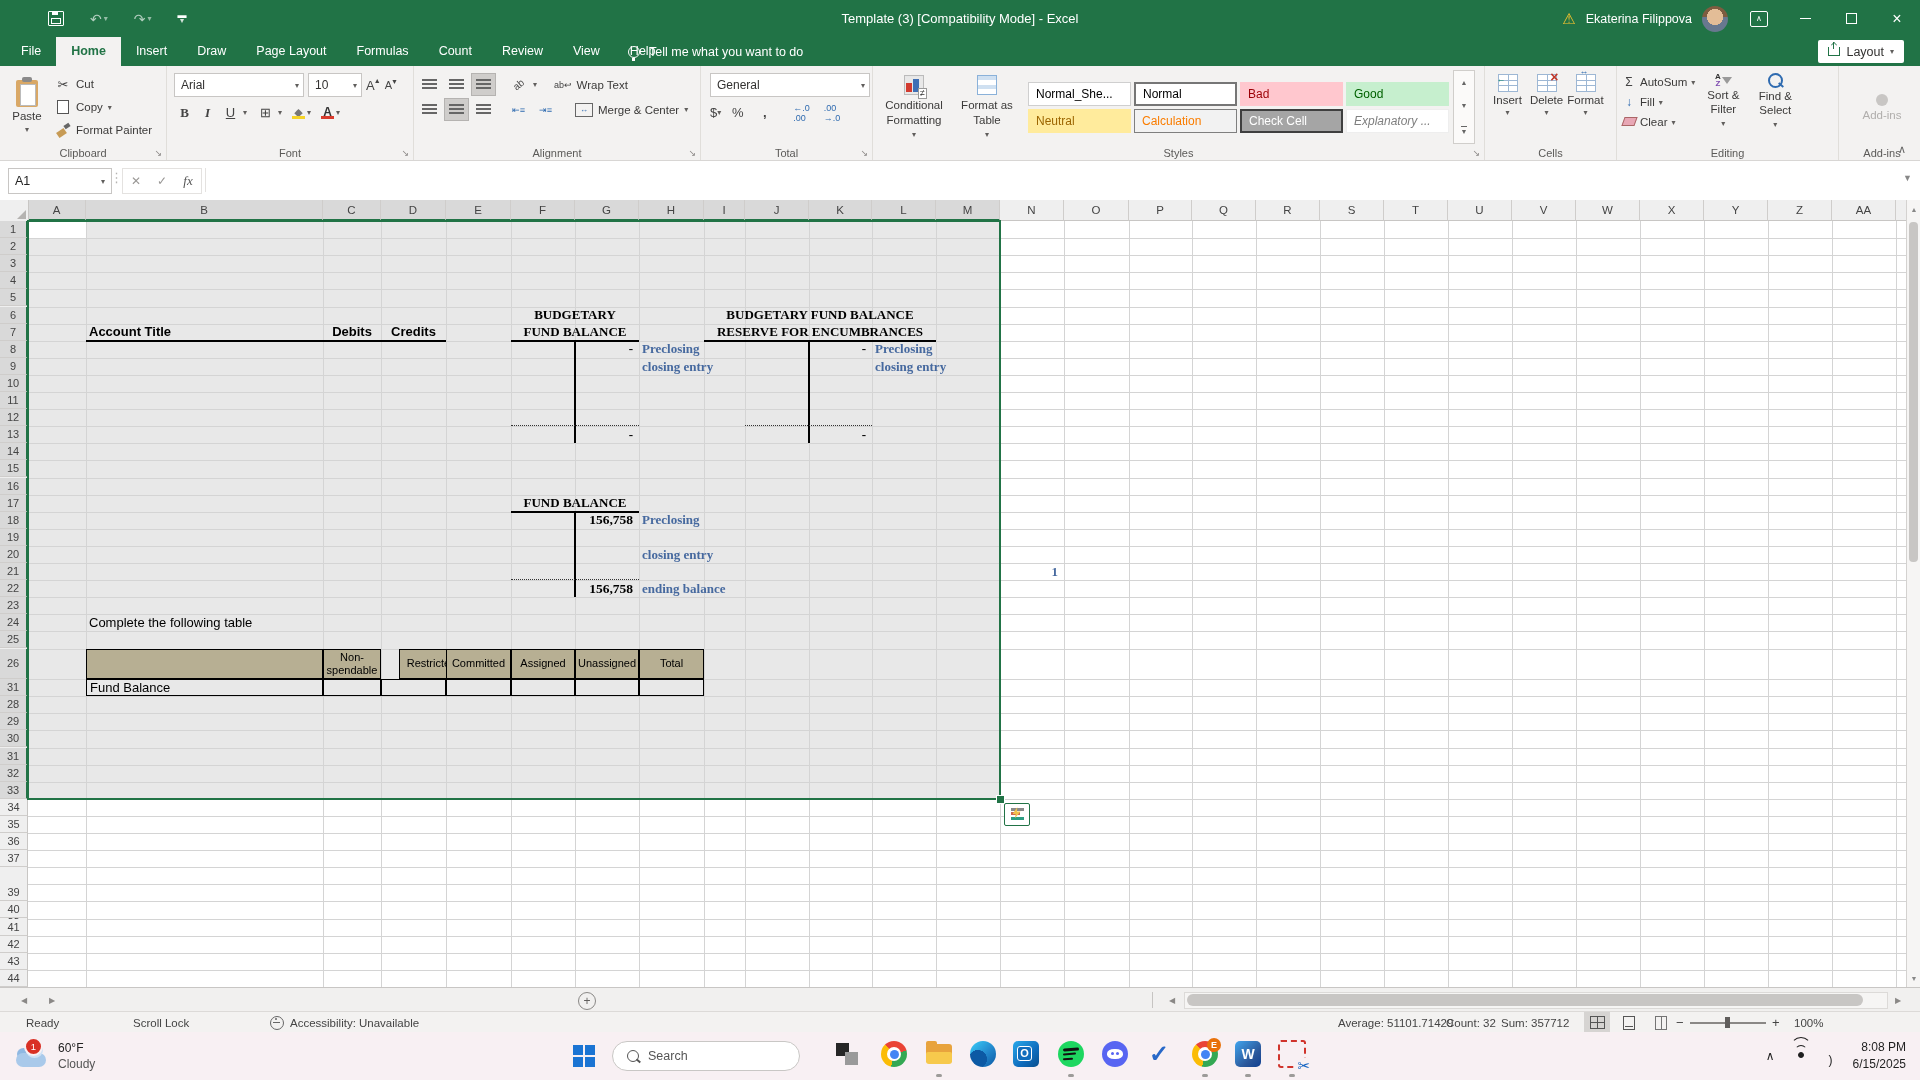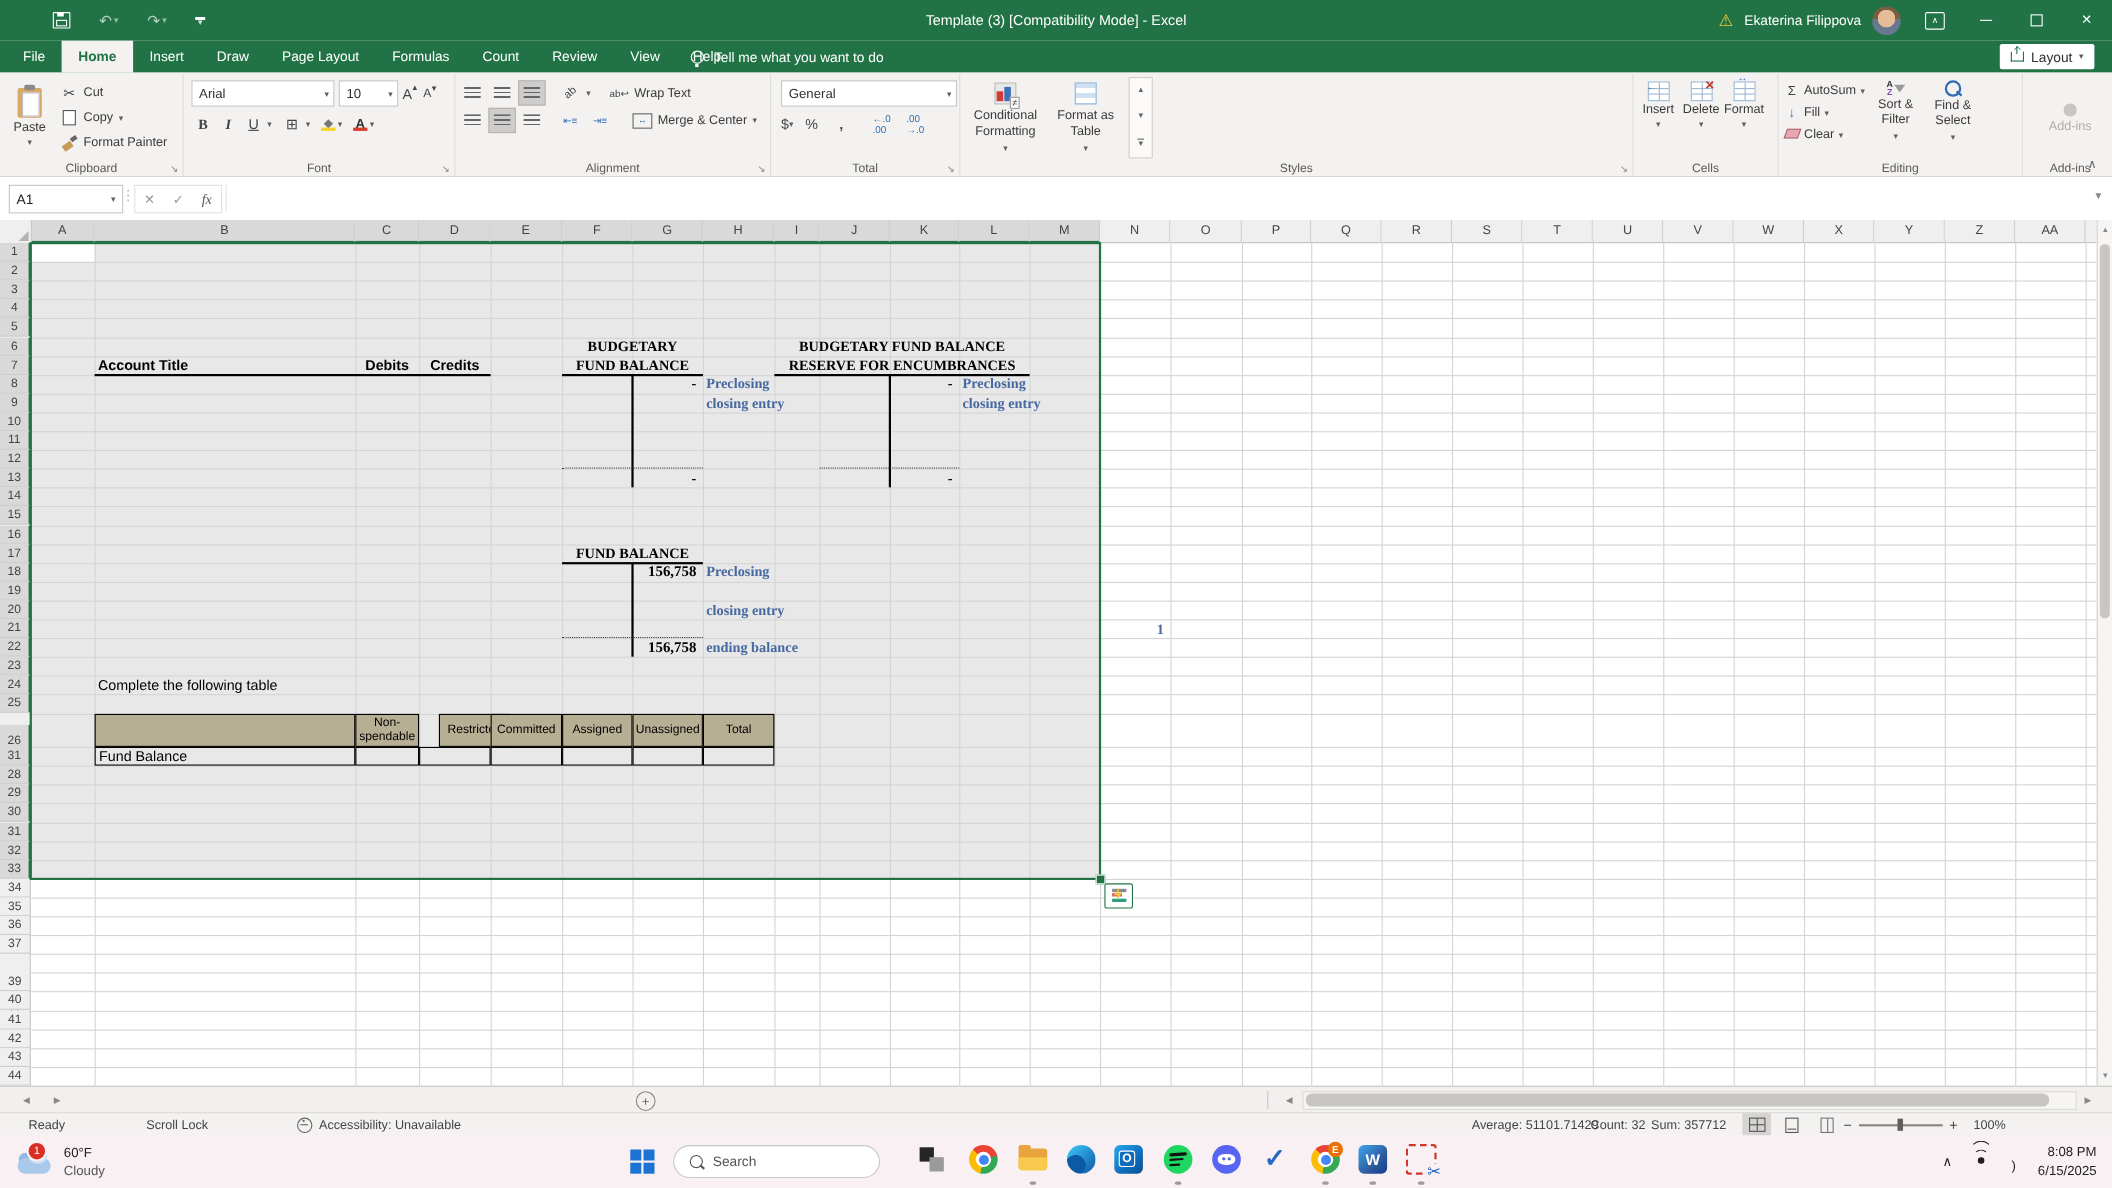--- a/index.html
+++ b/index.html
@@ -492,20 +492,30 @@
         <div class="bigbtn" style="width:76px">
           <span class="cfico"></span>
           <span class="twoline">Conditional Formatting</span>
           <span class="dd">▾</span>
         </div>
         <div class="bigbtn" style="width:70px">
           <span class="ftico"></span>
           <span class="twoline">Format as Table</span>
           <span class="dd">▾</span>
         </div>
+        <div id="style-chips">
+            <div class="chip chip-normal-shee">Normal_She...</div>
+            <div class="chip chip-normal">Normal</div>
+            <div class="chip chip-bad">Bad</div>
+            <div class="chip chip-good">Good</div>
+            <div class="chip chip-neutral">Neutral</div>
+            <div class="chip chip-calculation">Calculation</div>
+            <div class="chip chip-check-cell">Check Cell</div>
+            <div class="chip chip-explanatory">Explanatory ...</div>
+          </div>
         <div class="galcol">
           <span>▲</span>
           <span>▼</span>
           <span class="morebar">▼</span>
         </div>
       </div>
       <div class="rlabel"><span>Styles</span><span class="launcher">↘</span></div>
     </div>
 
     <div class="rgroup" style="width:125px">
@@ -714,21 +724,21 @@
       <div class="rhdr sel" style="top: 277.5px; height: 17.1px;">16</div>
       <div class="rhdr sel" style="top: 294.6px; height: 17.1px;">17</div>
       <div class="rhdr sel" style="top: 311.7px; height: 17.1px;">18</div>
       <div class="rhdr sel" style="top: 328.8px; height: 17.1px;">19</div>
       <div class="rhdr sel" style="top: 345.9px; height: 17.1px;">20</div>
       <div class="rhdr sel" style="top: 363px; height: 17.1px;">21</div>
       <div class="rhdr sel" style="top: 380.1px; height: 17.1px;">22</div>
       <div class="rhdr sel" style="top: 397.2px; height: 17.1px;">23</div>
       <div class="rhdr sel" style="top: 414.3px; height: 17.1px;">24</div>
       <div class="rhdr sel" style="top: 431.4px; height: 17.1px;">25</div>
-      <div class="rhdr sel" style="top: 448.5px; height: 30.6px; margin-top: 10px;">26</div>
+      <div class="rhdr sel" style="top: 448.5px; height: 30.6px;">26</div>
       <div class="rhdr sel" style="top: 479.1px; height: 17.1px;">31</div>
       <div class="rhdr sel" style="top: 496.2px; height: 17.1px;">28</div>
       <div class="rhdr sel" style="top: 513.3px; height: 17.1px;">29</div>
       <div class="rhdr sel" style="top: 530.4px; height: 17.1px;">30</div>
       <div class="rhdr sel" style="top: 547.5px; height: 17.1px;">31</div>
       <div class="rhdr sel" style="top: 564.6px; height: 17.1px;">32</div>
       <div class="rhdr sel" style="top: 581.7px; height: 17.1px;">33</div>
       <div class="rhdr" style="top: 598.8px; height: 17.1px;">34</div>
       <div class="rhdr" style="top: 615.9px; height: 17.1px;">35</div>
       <div class="rhdr" style="top: 633px; height: 17.1px;">36</div>

